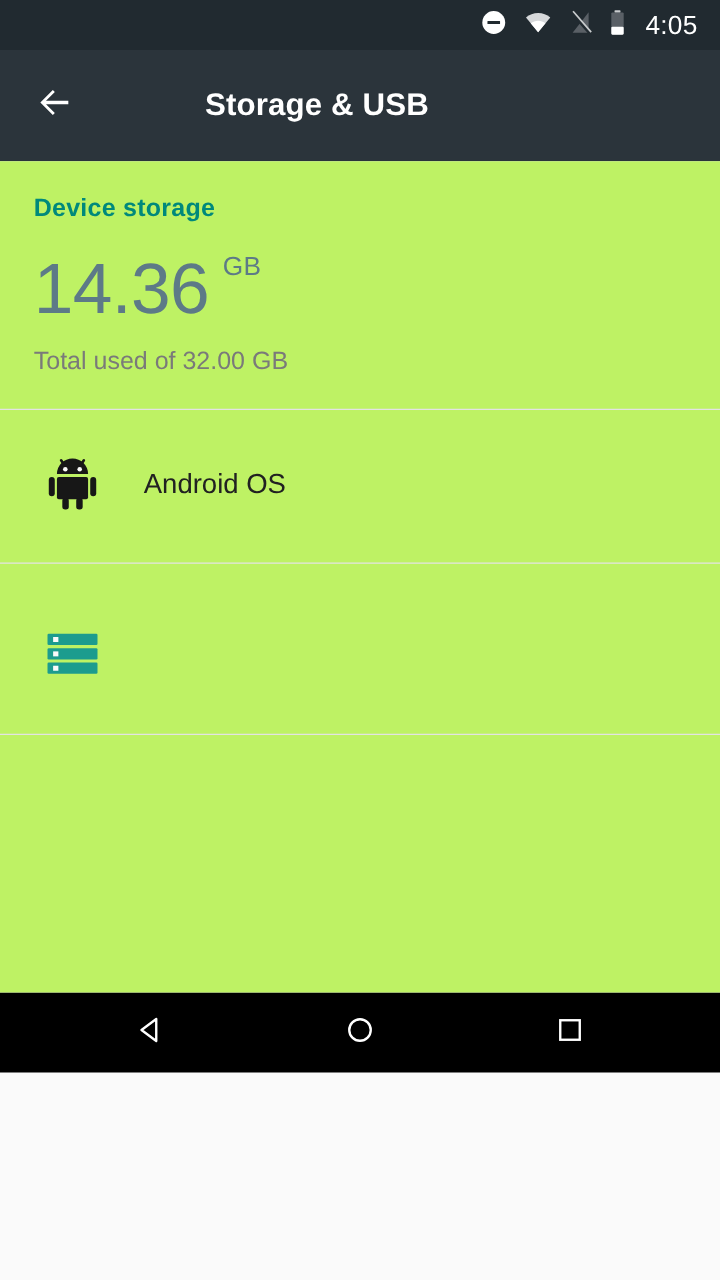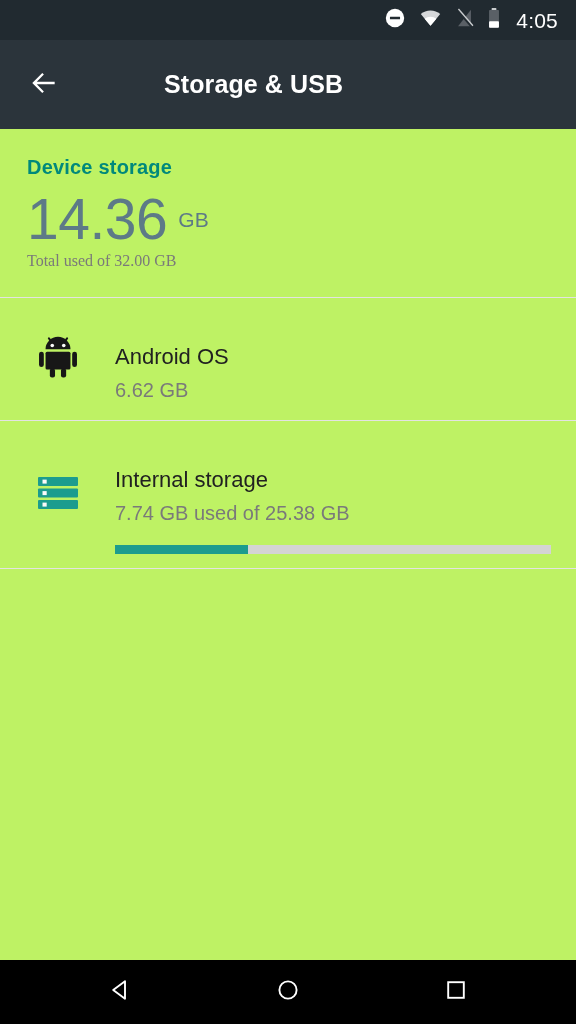--- a/index.html
+++ b/index.html
@@ -5,21 +5,21 @@
   * { margin:0; padding:0; box-sizing:border-box; }
   html, body {
     width:576px; height:1024px;
     background:#fafafa;
     font-family:"Liberation Sans", sans-serif;
     -webkit-font-smoothing:antialiased;
     overflow:hidden;
   }
   #screen {
     position:relative;
-    width:576px; height:1024px;
+    width:576px; height:858px;
     display:flex; flex-direction:column;
     background:#fafafa;
   }
 
   
   #status-bar {
     height:40px; flex:0 0 40px;
     background:#212a30;
     display:flex; align-items:center; justify-content:flex-end;
     padding-right:18px;
@@ -58,33 +58,32 @@
 
   #summary-block { padding:28px 0 0 27px; }
   #section-header {
     color:#00897b;
     font-size:20px;
     font-weight:bold;
     letter-spacing:.2px;
     line-height:1;
   }
   #used-line {
-    margin-top:14px;
-    display:flex; align-items:center;
+    margin-top:26px;
+    display:flex; align-items:flex-start;
     color:#5d7a87;
     line-height:1;
   }
   #used-value { font-size:57px; font-weight:300; letter-spacing:-.5px; }
   #used-unit   { font-size:21px; font-weight:400; margin-left:11px; letter-spacing:.3px; }
   #total-line {
-    margin-top:5px;
+    margin-top:19px;
     color:#7a7a7a;
-    font-size:16px;
+    font-size:20px;
     line-height:1;
-    font-family:Liberation Serif, serif;
   }
 
   .divider { height:1px; background:#e3e3e3; width:100%; }
 
   
   .row {
     display:flex; align-items:flex-start;
     padding:25px 25px 0 0;
     min-height:122px;
     position:relative;
@@ -218,46 +217,38 @@
             <rect x="4.2" y="19.5" width="5" height="16" rx="2.5" fill="#171717"></rect>
             <rect x="38.8" y="19.5" width="5" height="16" rx="2.5" fill="#171717"></rect>
 
             <rect x="15.5" y="37" width="5.4" height="9.5" rx="2.2" fill="#171717"></rect>
             <rect x="27.1" y="37" width="5.4" height="9.5" rx="2.2" fill="#171717"></rect>
           </svg>
         </span>
       </div>
       <div class="row-body">
         <div class="row-title">Android OS</div>
-        <div class="row-sub">6.62 GB</div>
       </div>
     </div>
 
     <div class="divider"></div>
 
     <div class="row">
       <div class="row-icon" style="padding-top:30px;">
         <span>
           <svg width="44" height="34" viewBox="0 0 44 34">
             <rect x="2" y="1" width="40" height="9" rx="1" fill="#1c9c8e"></rect>
             <rect x="2" y="12.5" width="40" height="9" rx="1" fill="#1c9c8e"></rect>
             <rect x="2" y="24" width="40" height="9" rx="1" fill="#1c9c8e"></rect>
             <rect x="6.5" y="3.6" width="4.2" height="4" fill="#fafafa"></rect>
             <rect x="6.5" y="15.1" width="4.2" height="4" fill="#fafafa"></rect>
             <rect x="6.5" y="26.6" width="4.2" height="4" fill="#fafafa"></rect>
           </svg>
         </span>
       </div>
-      <div class="row-body">
-        <div class="row-title">Internal storage</div>
-        <div class="row-sub">7.74 GB used of 25.38 GB</div>
-        <div id="storage-progress-track">
-          <div id="storage-progress-fill" style="width: 30.5%;"></div>
-        </div>
-      </div>
     </div>
 
     <div class="divider" style="margin-top:14px;"></div>
 
   </div>
 
   <div id="nav-bar">
     <div class="nav-btn">
       <span>
         <svg width="26" height="26" viewBox="0 0 26 26">

